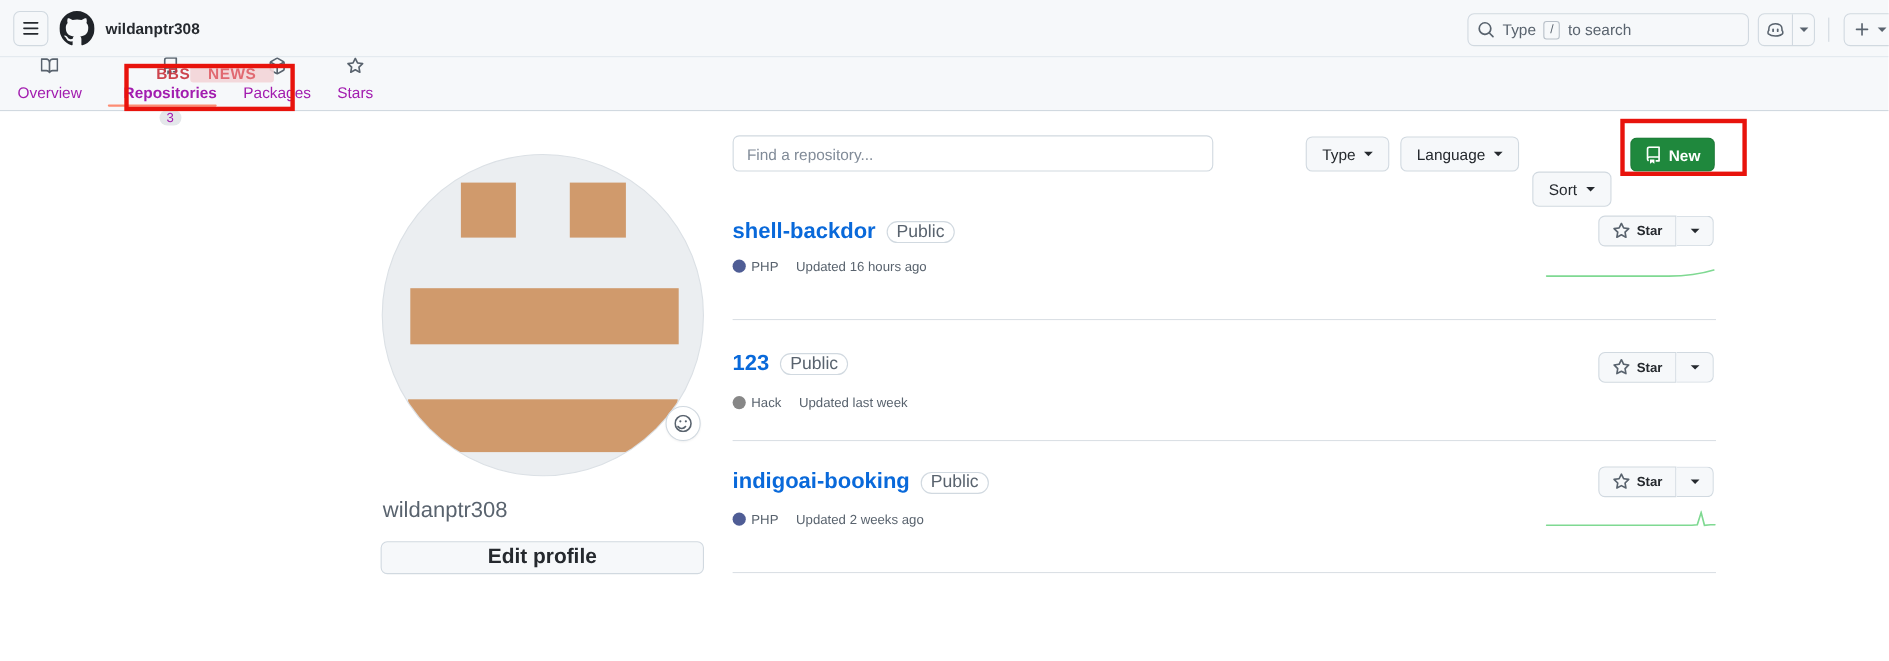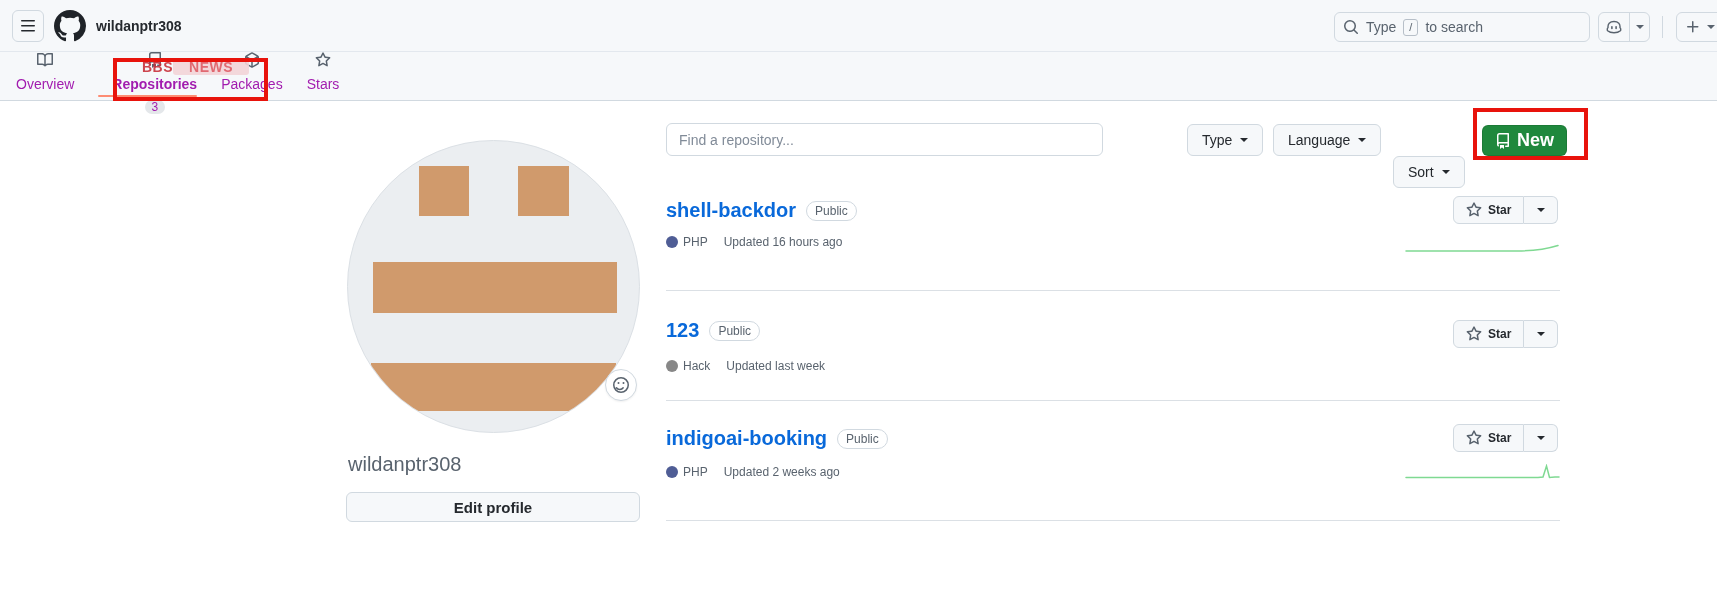--- a/index.html
+++ b/index.html
@@ -67,40 +67,40 @@
   .avatar .blk { position:absolute; background:#d09a6c; }
   .blk-eye-l { left:71px; top:25px; width:50px; height:50px; }
   .blk-eye-r { left:170px; top:25px; width:51px; height:50px; }
   .blk-mid { left:25px; top:121px; width:244px; height:51px; }
   .blk-bot { left:23px; top:222px; width:245px; height:48px; }
   .status-btn { position:absolute; left:605px; top:369px; width:32px; height:32px; border-radius:50%;
     background:#ffffff; border:1px solid #d1d9e0; display:flex; align-items:center; justify-content:center;
     color:#59636e; cursor:pointer; box-shadow:0 1px 2px rgba(0,0,0,0.06); }
   .username { position:absolute; left:348px; top:453px; font-size:20px; font-weight:400; color:#59636e; }
   .edit-profile-btn { position:absolute; left:346px; top:492px; width:294px; height:30px;
-    background:#f6f8fa; border:1px solid #d1d9e0; border-radius:6px; font-size:15px; font-weight:700;
+    background:#f6f8fa; border:1px solid #d1d9e0; border-radius:6px; font-size:19px; font-weight:700;
     color:#25292e; display:flex; align-items:center; justify-content:center; cursor:pointer; }
 
   
   .find-input { position:absolute; left:666px; top:123px; width:437px; height:33px;
     border:1px solid #d1d9e0; border-radius:6px; background:#fff; padding:0 12px;
     font-size:14px; color:#25292e; font-family:inherit; }
   .find-input::placeholder { color:#818b98; }
   .filter-btn { position:absolute; top:124px; height:32px; border:1px solid #d1d9e0; border-radius:6px;
     background:#f6f8fa; display:flex; align-items:center; gap:8px; padding:0 14px;
     font-size:14px; font-weight:500; color:#25292e; cursor:pointer; }
   .btn-type { left:1187px; } .btn-language { left:1273px; } .btn-sort { left:1393px;margin-top:32px; }
   .new-btn { position:absolute; left:1482px; top:125px; height:31px; padding:0 12px;
     background:#1f883d; border:1px solid rgba(0,0,0,0.1); border-radius:6px; color:#ffffff;
-    display:flex; align-items:center; gap:6px; font-size:18px; font-weight:600; cursor:pointer; }
+    display:flex; align-items:center; gap:6px; font-size:14px; font-weight:600; cursor:pointer; }
 
   
   .title-row { position:absolute; left:666px; display:flex; align-items:center; gap:10px; }
   .repo-name { font-size:20px; font-weight:700; color:#0969da; text-decoration:none; cursor:pointer; }
-  .vis-badge { font-size:12px; color:#59636e; border:1px solid #d1d9e0; border-radius:2em;
+  .vis-badge { font-size:16px; color:#59636e; border:1px solid #d1d9e0; border-radius:2em;
     padding:1px 8px; line-height:16px; font-weight:500; }
   .meta-row { position:absolute; left:666px; display:flex; align-items:center; gap:16px;
     font-size:12px; color:#59636e; }
   .lang { display:flex; align-items:center; gap:5px;text-align:right; }
   .lang-dot { width:12px; height:12px; border-radius:50%; display:inline-block; }
   .star-group { position:absolute; left:1453px; display:flex; height:28px; }
   .star-main { display:flex; align-items:center; gap:6px; padding:0 12px; background:#f6f8fa;
     border:1px solid #d1d9e0; border-radius:6px 0 0 6px; font-size:12px; font-weight:600;
     color:#25292e; cursor:pointer; }
   .star-main .s-icon { color:#59636e; }

